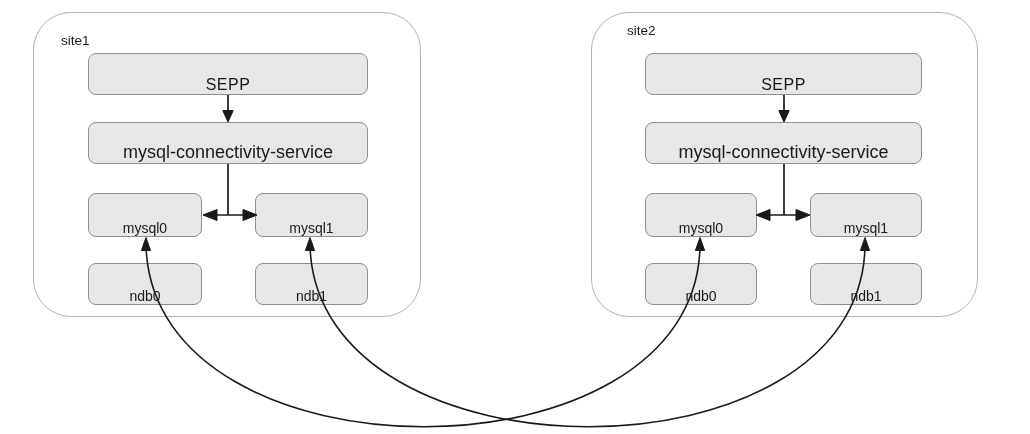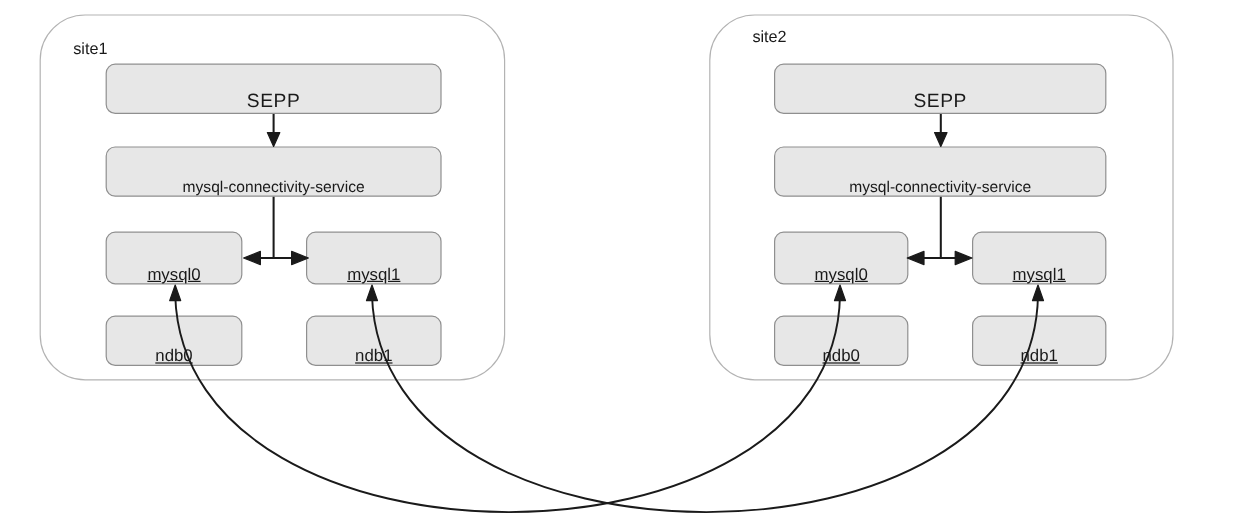--- a/index.html
+++ b/index.html
@@ -14,22 +14,22 @@
   .site-label {
     position:absolute; font-size:13.5px; color:#1a1a1a; z-index:2; line-height:1;
   }
   .node {
     position:absolute; background:#e7e7e7; border:1px solid #8f8f8f; border-radius:8px;
     display:flex; align-items:flex-end; justify-content:center; box-sizing:border-box;
     z-index:2; color:#1a1a1a;
   }
   .node-label { white-space:nowrap; }
   .fs-big   { font-size:16px; letter-spacing:0.5px; }
-  .fs-mid   { font-size:13px; }
-  .fs-small { font-size:14px;text-decoration:underline; }
+  .fs-mid   { font-size:18px; }
+  .fs-small { font-size:14px; }
   .connector-layer {
     position:absolute; left:0; top:0; width:1030px; height:434px;
     z-index:5; pointer-events:none;
   }
   .edge  { stroke:#1a1a1a; stroke-width:1.7; fill:none; }
   .curve { stroke:#1a1a1a; stroke-width:1.6; fill:none; }
   .head  { fill:#1a1a1a; stroke:#1a1a1a; stroke-width:1; stroke-linejoin:round; }
 </style>
 </head>
 <body>

